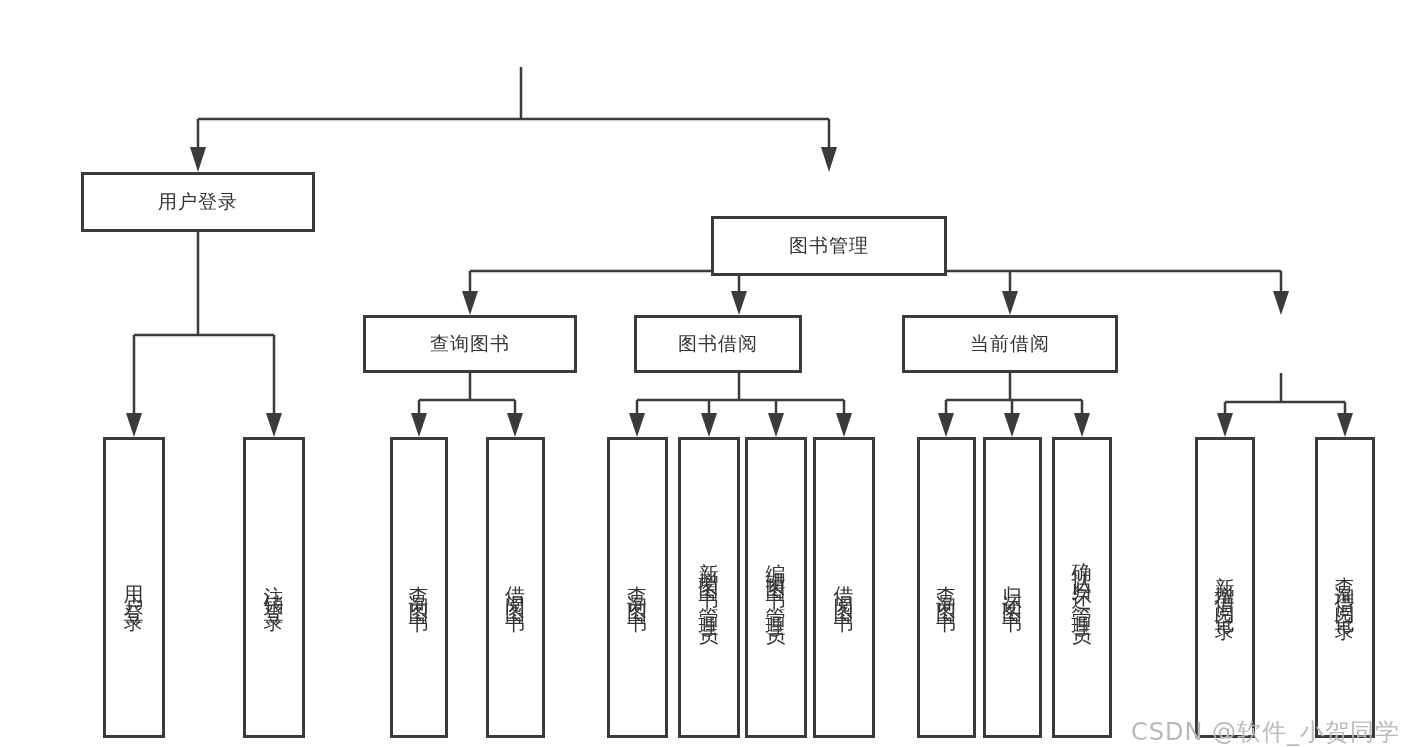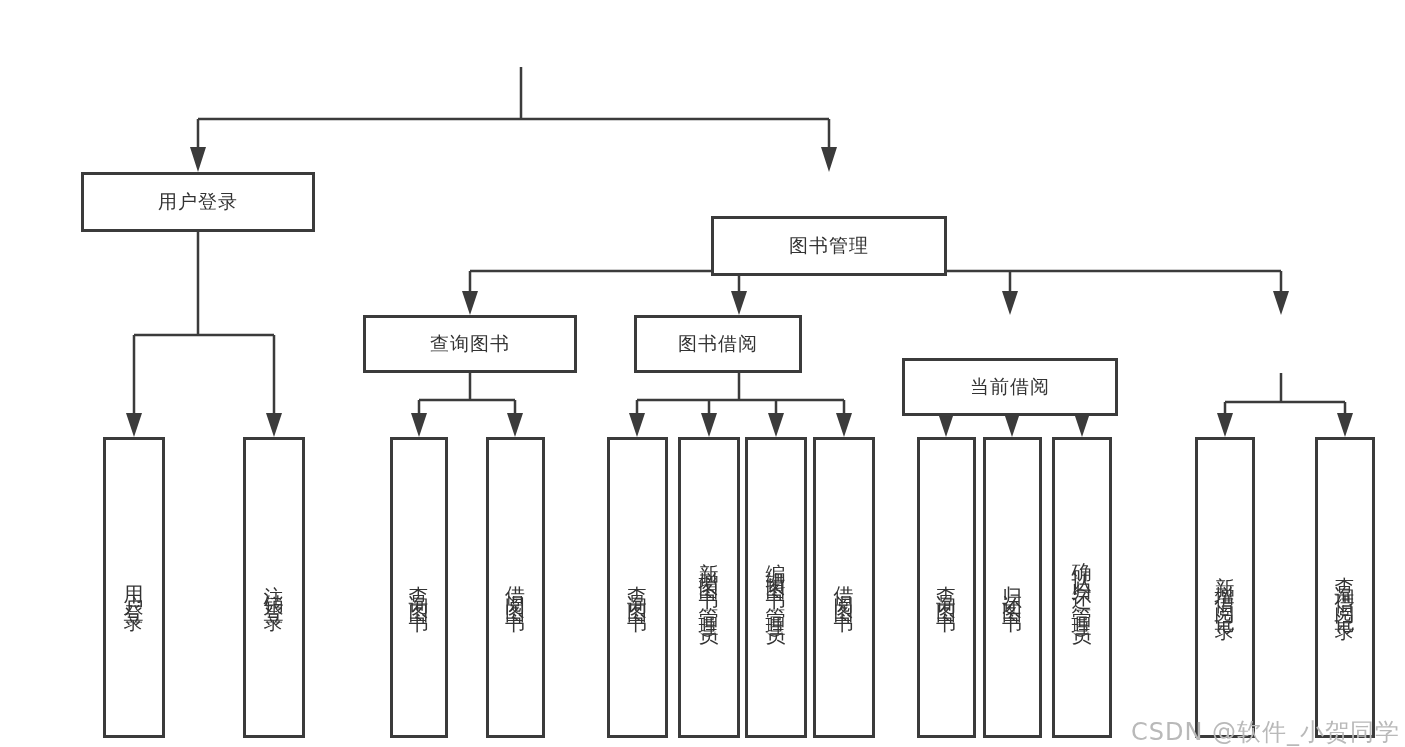--- a/index.html
+++ b/index.html
@@ -82,21 +82,21 @@
              M938,413 H954 L946,437 Z M1004,413 H1020 L1012,437 Z M1074,413 H1090 L1082,437 Z
              M1217,413 H1233 L1225,437 Z M1337,413 H1353 L1345,437 Z"></path>
   </svg>
 
 
   <div class="node" style="left:81px; top:172px; width:234px; height:60px;">用户登录</div>
   <div class="node" style="left:711px; top:172px; width:236px; height:60px;margin-top:44px;">图书管理</div>
 
   <div class="node" style="left:363px; top:315px; width:214px; height:58px;">查询图书</div>
   <div class="node" style="left:634px; top:315px; width:168px; height:58px;">图书借阅</div>
-  <div class="node" style="left:902px; top:315px; width:216px; height:58px;margin-top:43px;">当前借阅</div>
+  <div class="node" style="left:902px; top:315px; width:216px; height:58px;">当前借阅</div>
 
   <div class="leaf" style="left:103px; width:62px;">
     <span>用户登录</span>
   </div>
   <div class="leaf" style="left:243px; width:62px;">
     <span>注销登录</span>
   </div>
 
   <div class="leaf" style="left:390px; width:58px;">
     <span>查询图书</span>

